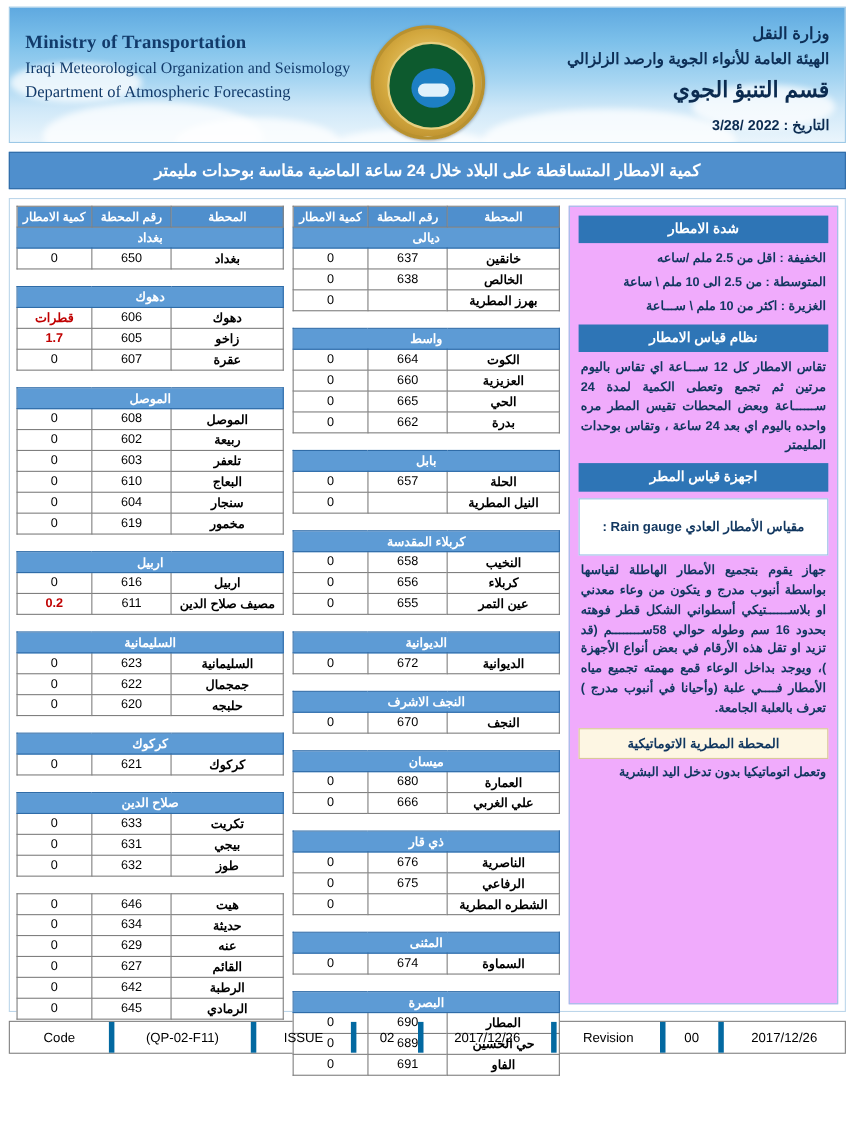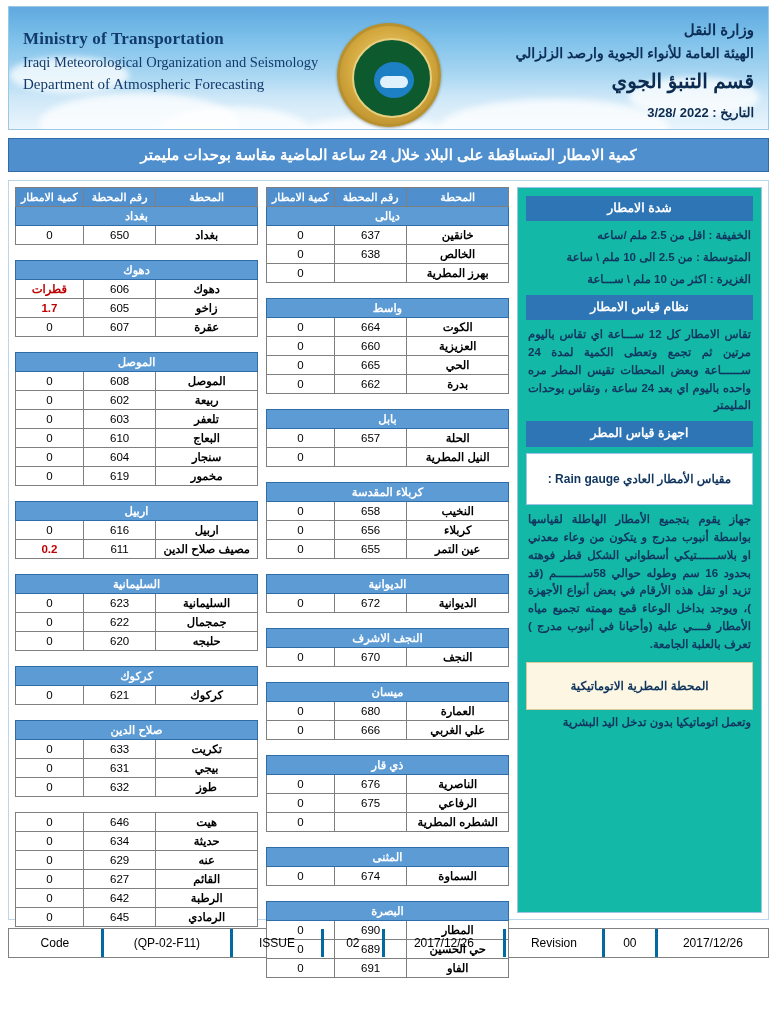--- a/index.html
+++ b/index.html
@@ -106,21 +106,21 @@
     padding: 6px 6px;
     gap: 8px;
   }
   .col { display:flex; flex-direction: column; gap: 8px; }
   .col-right { width: 250px; }   
   .col-mid   { width: 248px; }
   .col-left  { width: 248px; }
 
   
   .info-panel {
-    background: #14b8a6;
+    background: #f0abfc;
     border: 1px solid #9dc3e6;
     padding: 8px 8px 10px 8px;
     height: 100%;
     font-size: 11.5px;
     line-height: 1.55;
     color: #10365f;
   }
   .sec-head {
     background: #2e75b6;
     color: #fff;
@@ -141,21 +141,21 @@
     padding: 16px;
     margin: 6px 0;
   }
   .para { font-size: 11.5px; text-align: justify; font-weight: bold; margin: 4px 2px; }
   .auto-box {
     background: #fdf6e3;
     border: 1px solid #d9c89a;
     text-align: center;
     font-weight: bold;
     font-size: 12px;
-    padding: 14px;
+    padding: 4px;
     margin: 8px 0 4px 0;
   }
 
   
   table.stations {
     width: 100%;
     border-collapse: collapse;
     font-size: 11.5px;
     background:#fff;
   }
@@ -188,21 +188,21 @@
   
   .footer {
     margin-top: 8px;
     height: 30px;
     display: flex;
     direction: ltr;
     border: 1px solid #808080;
     font-size: 12px;
   }
   .footer div {
-    border-right: 3px solid #0369a1;
+    border-right: 5px solid #0369a1;
     display:flex; align-items:center; justify-content:center;
     height: 100%;
   }
   .footer div:last-child { border-right: none; }
   .f1 { width: 12.5%; } .f2 { width: 17%; } .f3 { width: 12%; }
   .f4 { width: 8%; }    .f5 { width: 16%; } .f6 { width: 13%; }
   .f7 { width: 7%; }    .f8 { width: 14.5%; }
 </style>
 </head>
 <body>

